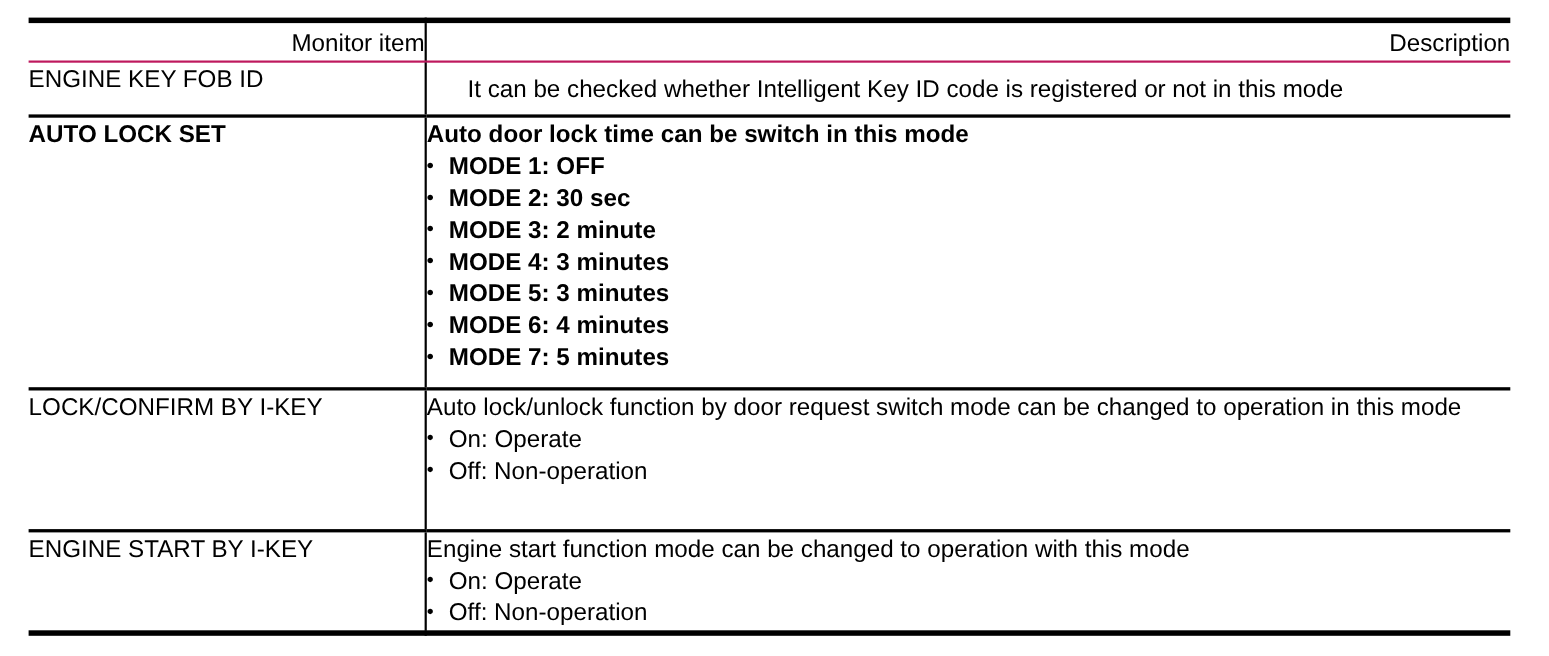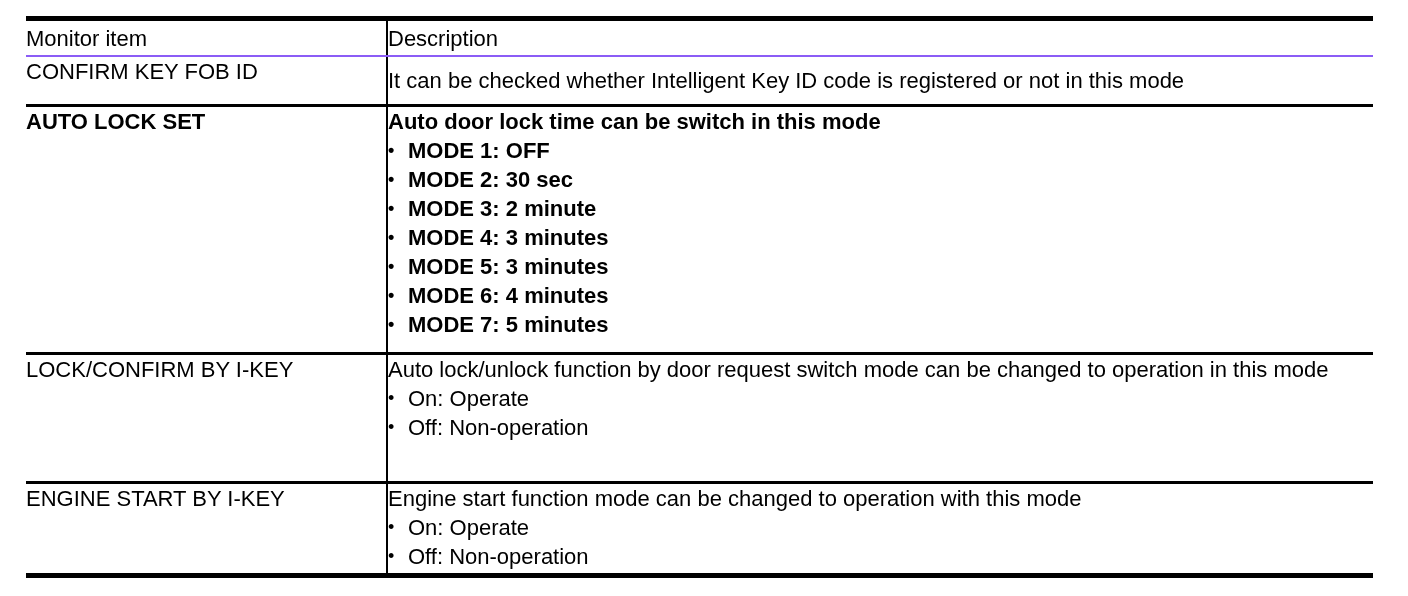--- a/index.html
+++ b/index.html
@@ -21,24 +21,24 @@
     border-top: 5px solid #000;
     border-bottom: 5px solid #000;
     font-size: 22px;
     line-height: 29px;
   }
   .doc-table col.c-monitor { width: 361px; }
   .doc-table col.c-desc    { width: 986px; }
 
   .doc-table th {
     font-weight: normal;
-    text-align: left;
+    text-align: right;
     vertical-align: middle;
     height: 34px;
-    border-bottom: 2px solid #8b5cf6;
+    border-bottom: 2px solid #be185d;
     padding: 0;
   }
   .doc-table td {
     padding: 0;
     vertical-align: top;
   }
   
   .doc-table th:first-child,
   .doc-table td:first-child {
     border-right: 2px solid #000;
@@ -53,21 +53,21 @@
     vertical-align: middle;
     padding-left: 13px;
     padding-right: 8px;
   }
   .cell-desc {
     padding-left: 12px;
     padding-right: 16px;
     padding-top: 4px;
     padding-bottom: 4px;
   }
-  tr.row-0 .cell-desc { vertical-align: middle; padding-top: 0; padding-bottom: 0; }
+  tr.row-0 .cell-desc { vertical-align: middle; padding-top: 0; padding-bottom: 0; padding-left: 37px; }
   tr.row-0 td { height: 47px; }
   tr.row-1 td { height: 245px; font-weight: bold; }
   tr.row-2 td { height: 126px; }
   tr.row-3 td { height: 89px; margin-top: 36px; }
 
   .bullet-list { margin: 0; }
   .bullet-item { display: flex; }
   .bullet-item .dot {
     width: 20px;
     flex: 0 0 20px;
@@ -85,21 +85,21 @@
   </colgroup>
   <thead>
     <tr>
       <th>Monitor item</th>
       <th>Description</th>
     </tr>
   </thead>
   <tbody>
   <tr class="row-0">
     <td class="cell-monitor">
-      <span>CONFIRM KEY FOB ID</span>
+      <span>ENGINE KEY FOB ID</span>
     </td>
     <td class="cell-desc">
       <div>It can be checked whether Intelligent Key ID code is registered or not in this mode</div>
       <div class="bullet-list"></div>
     </td>
   </tr>
 
   <tr class="row-1">
     <td class="cell-monitor">
       <span>AUTO LOCK SET</span>

